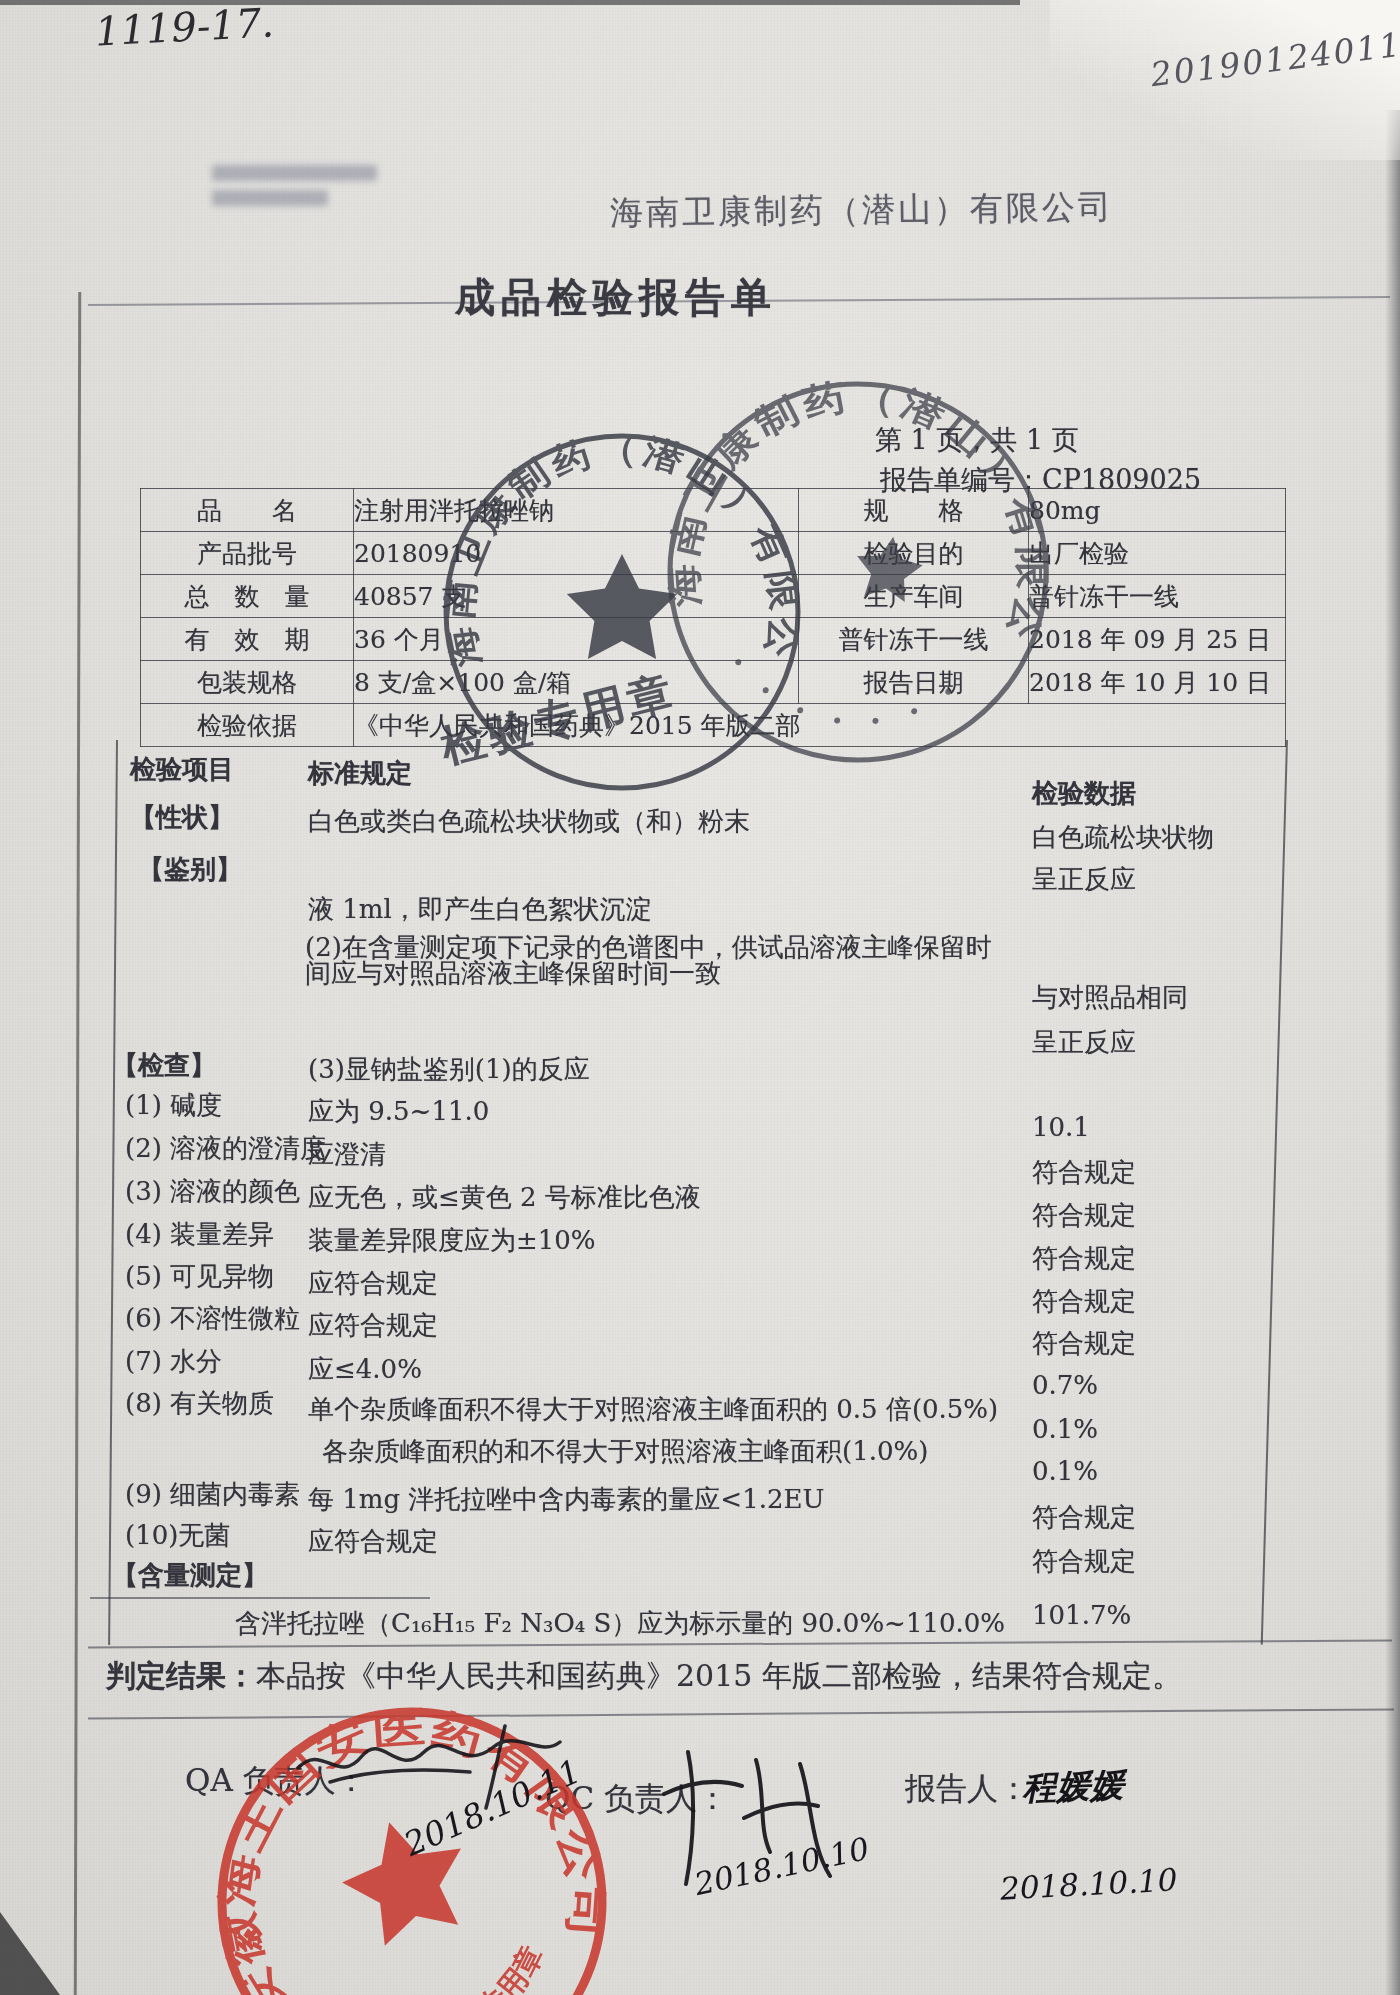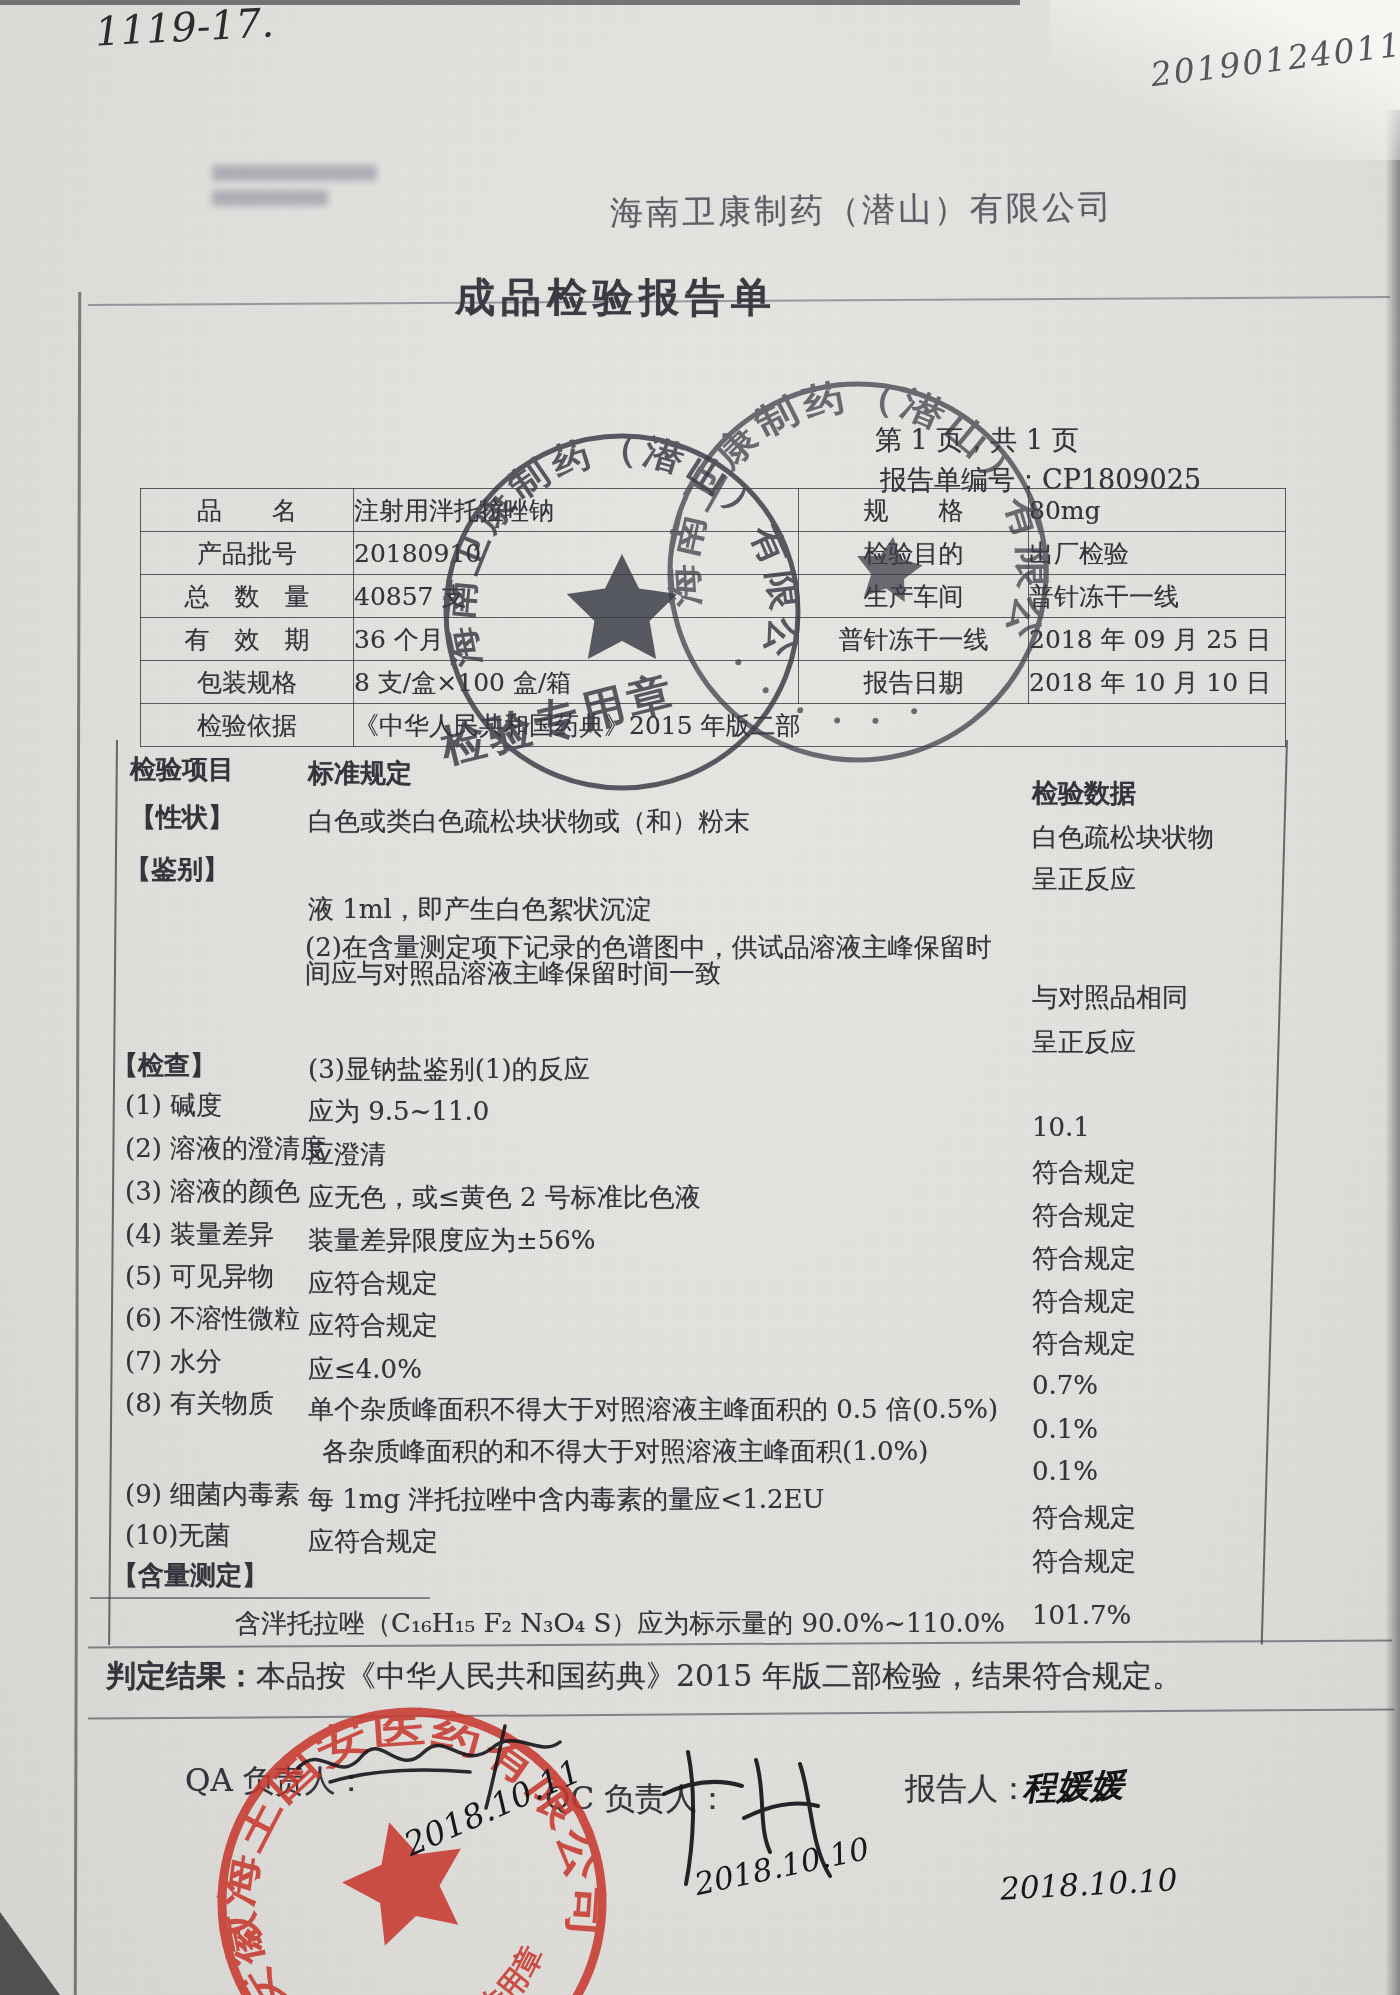--- a/index.html
+++ b/index.html
@@ -135,21 +135,21 @@
   <div class="rule2 hl-b"></div>
 
   <span class="t b" style="left:130px;top:752px;">检验项目</span>
   <span class="t b" style="left:308px;top:756px;">标准规定</span>
   <span class="t b" style="left:1032px;top:776px;">检验数据</span>
 
   <span class="t b" style="left:130px;top:800px;">【性状】</span>
   <span class="t" style="left:308px;top:804px;">白色或类白色疏松块状物或（和）粉末</span>
   <span class="t" style="left:1032px;top:820px;">白色疏松块状物</span>
 
-  <span class="t b" style="left:125px;top:852px;">【鉴别】</span>
+  <span class="t b" style="left:138px;top:852px;">【鉴别】</span>
   <span class="t" style="left:308px;top:892px;">液 1ml，即产生白色絮状沉淀</span>
   <span class="t" style="left:305px;top:930px;">(2)在含量测定项下记录的色谱图中，供试品溶液主峰保留时</span>
   <span class="t" style="left:305px;top:956px;">间应与对照品溶液主峰保留时间一致</span>
   <span class="t" style="left:308px;top:1052px;">(3)显钠盐鉴别(1)的反应</span>
   <span class="t" style="left:1032px;top:862px;">呈正反应</span>
   <span class="t" style="left:1032px;top:980px;">与对照品相同</span>
   <span class="t" style="left:1032px;top:1025px;">呈正反应</span>
 
   <span class="t b" style="left:112px;top:1048px;text-align:right;">【检查】</span>
 
@@ -159,21 +159,21 @@
 
   <span class="t" style="left:125px;top:1131px;">(2)  溶液的澄清度</span>
   <span class="t" style="left:308px;top:1137px;">应澄清</span>
   <span class="t" style="left:1032px;top:1155px;">符合规定</span>
 
   <span class="t" style="left:125px;top:1174px;">(3)  溶液的颜色</span>
   <span class="t" style="left:308px;top:1180px;">应无色，或≤黄色 2 号标准比色液</span>
   <span class="t" style="left:1032px;top:1198px;">符合规定</span>
 
   <span class="t" style="left:125px;top:1217px;">(4)  装量差异</span>
-  <span class="t" style="left:308px;top:1223px;">装量差异限度应为±56%</span>
+  <span class="t" style="left:308px;top:1223px;">装量差异限度应为±10%</span>
   <span class="t" style="left:1032px;top:1241px;">符合规定</span>
 
   <span class="t" style="left:125px;top:1259px;">(5)  可见异物</span>
   <span class="t" style="left:308px;top:1266px;">应符合规定</span>
   <span class="t" style="left:1032px;top:1284px;">符合规定</span>
 
   <span class="t" style="left:125px;top:1301px;">(6)  不溶性微粒</span>
   <span class="t" style="left:308px;top:1308px;">应符合规定</span>
   <span class="t" style="left:1032px;top:1326px;">符合规定</span>
 

